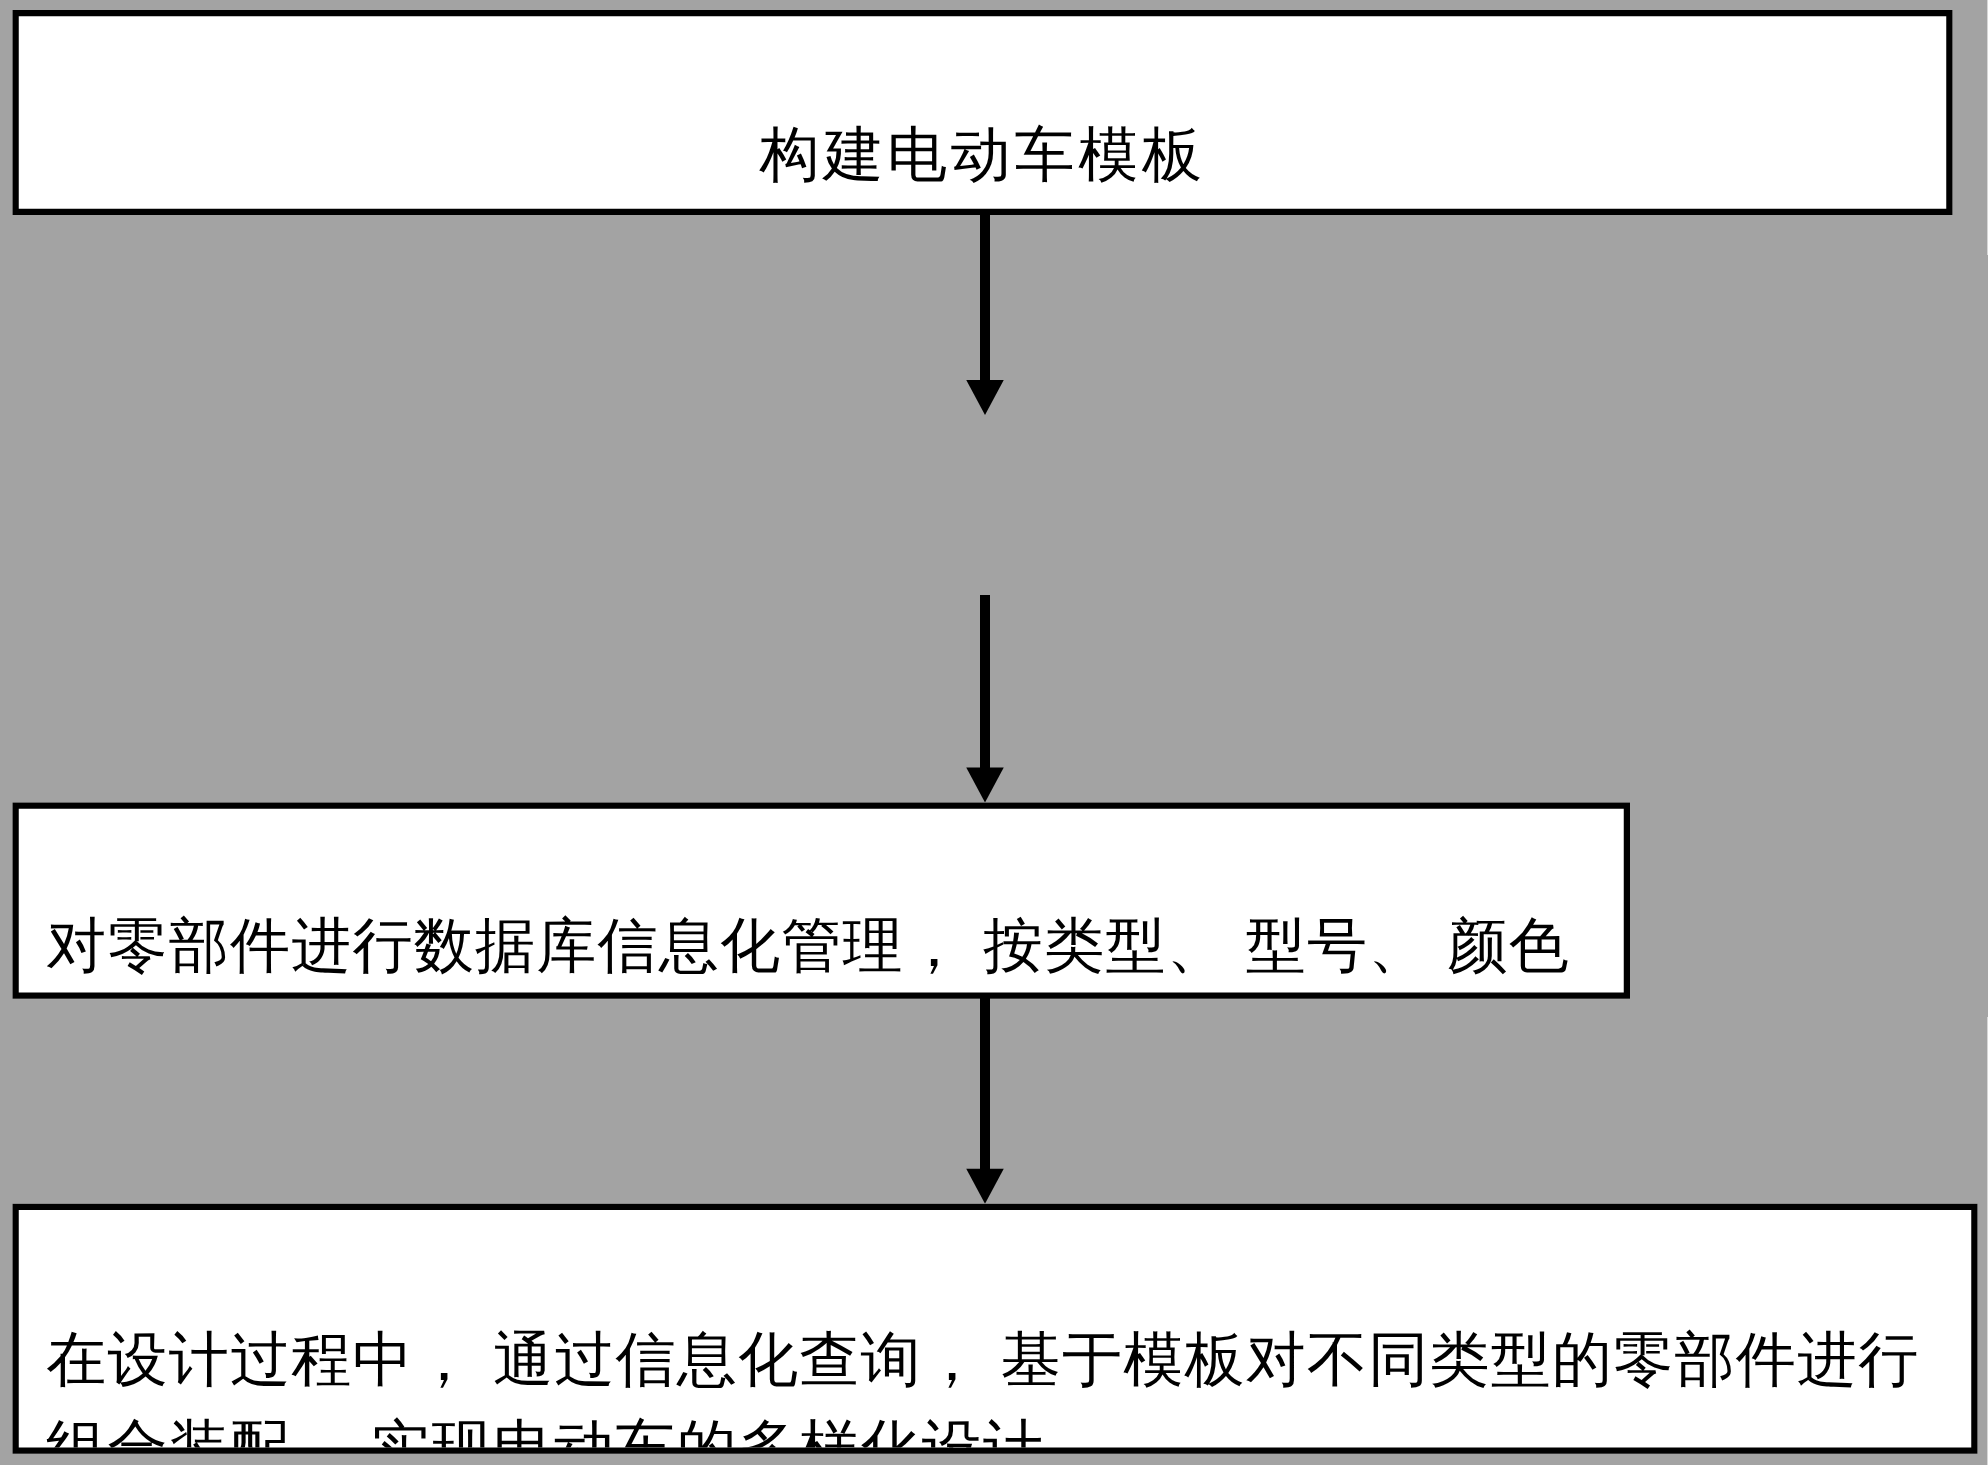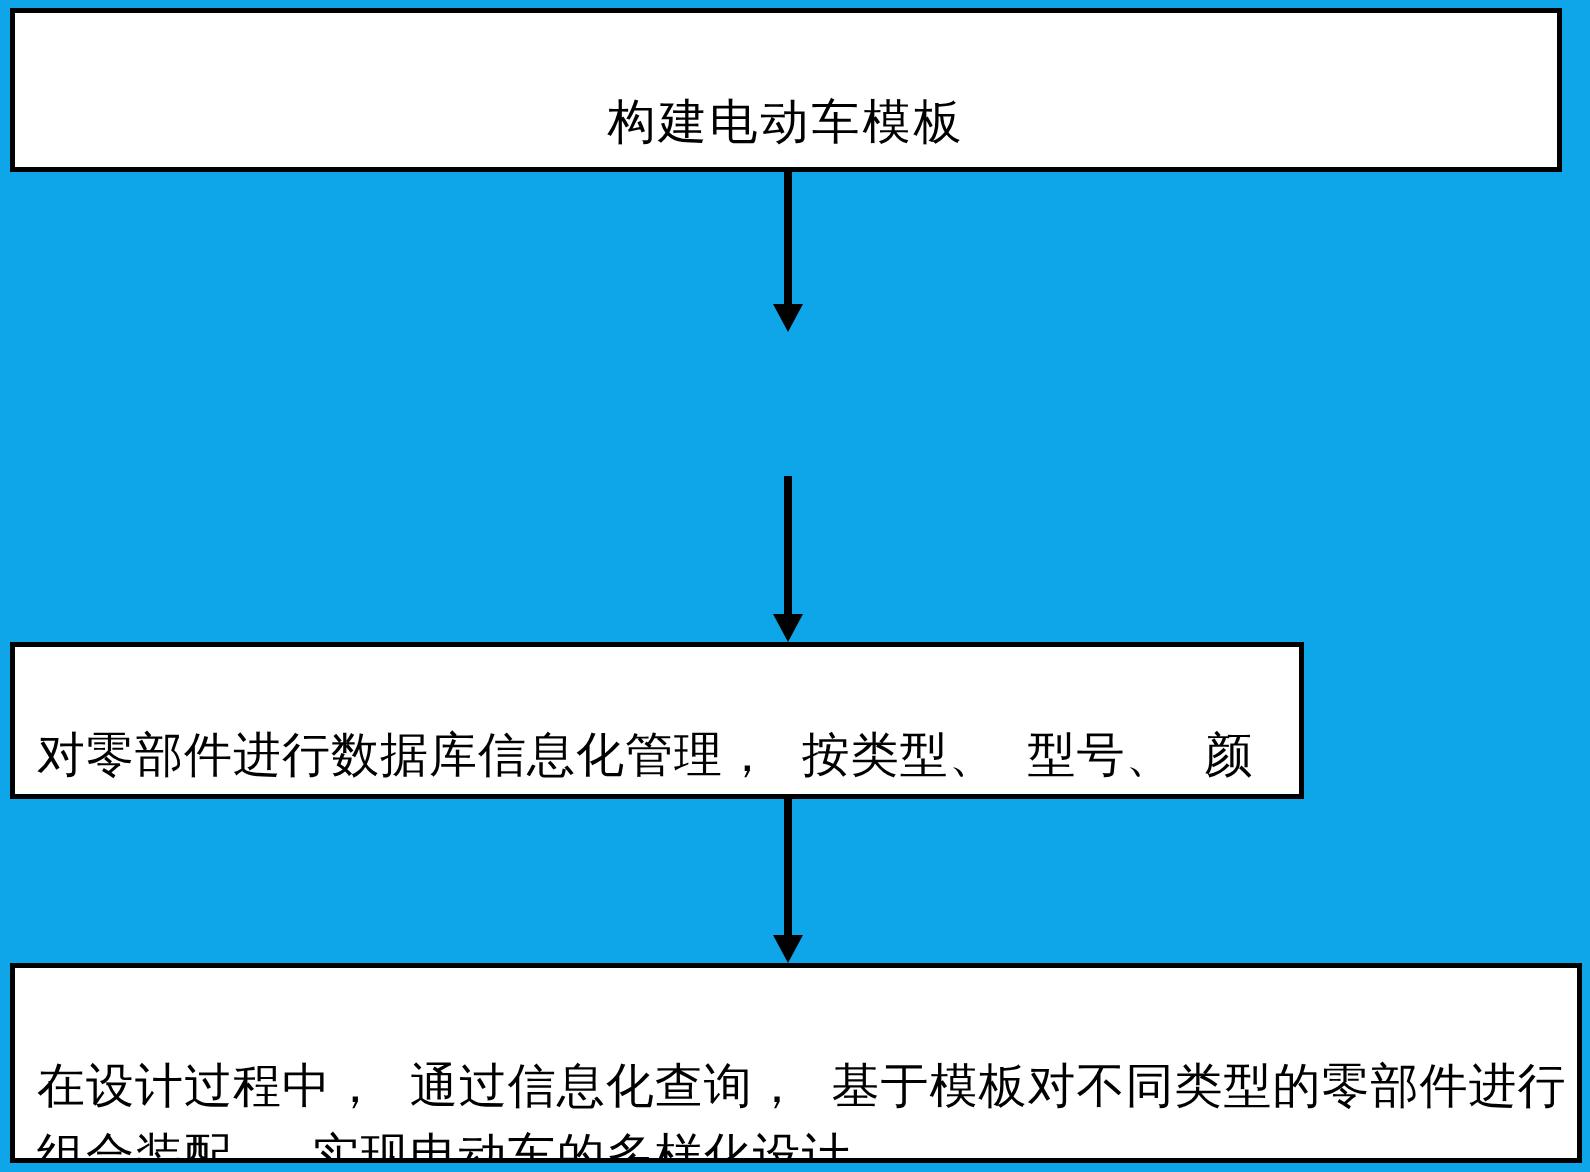--- a/index.html
+++ b/index.html
@@ -4,22 +4,22 @@
 <style>
   html, body {
     margin: 0;
     padding: 0;
     background: #ffffff;
   }
   #canvas {
     position: relative;
     width: 1590px;
     height: 1172px;
-    background: #0ea5e9;
-    font-family: Liberation Mono, monospace;
+    background: #a3a3a3;
+    font-family: Liberation Sans, sans-serif;
     color: #000000;
   }
   .flow-box {
     position: absolute;
     box-sizing: border-box;
     border: 5px solid #000000;
     background: #ffffff;
     font-size: 48px;
     line-height: 56px;
     white-space: pre-line;

